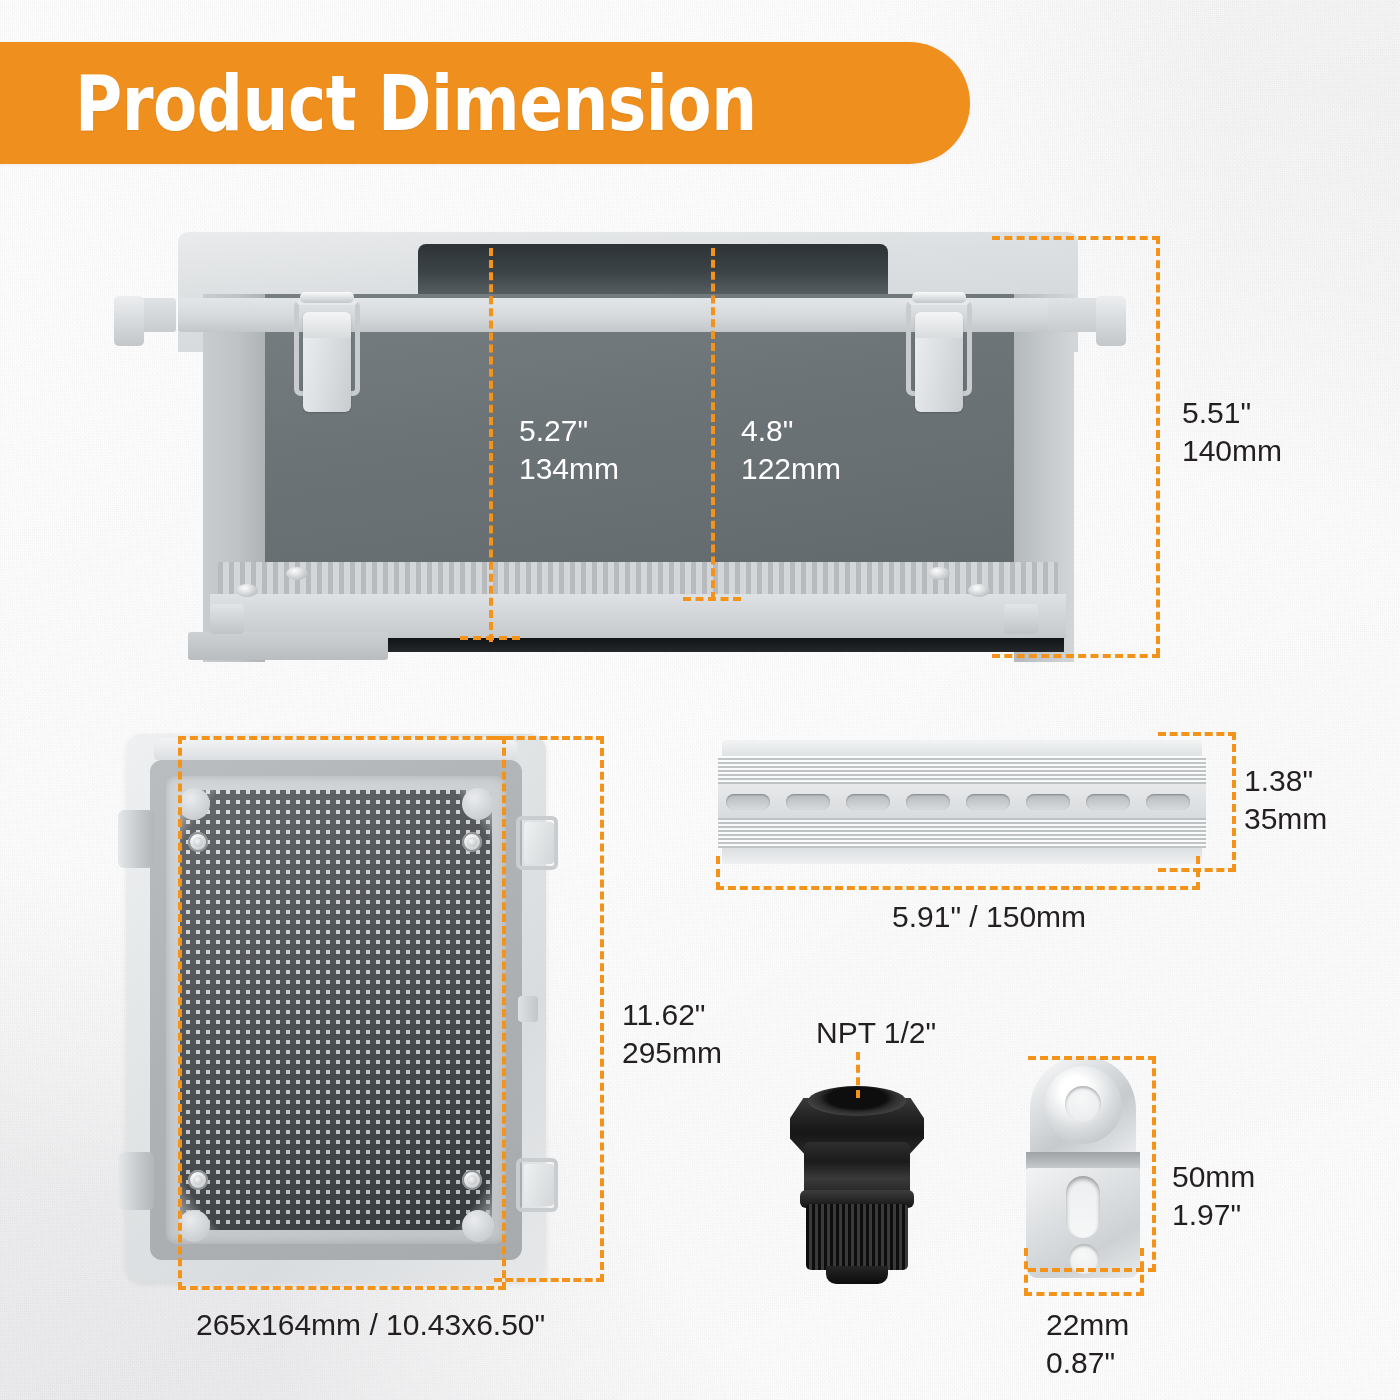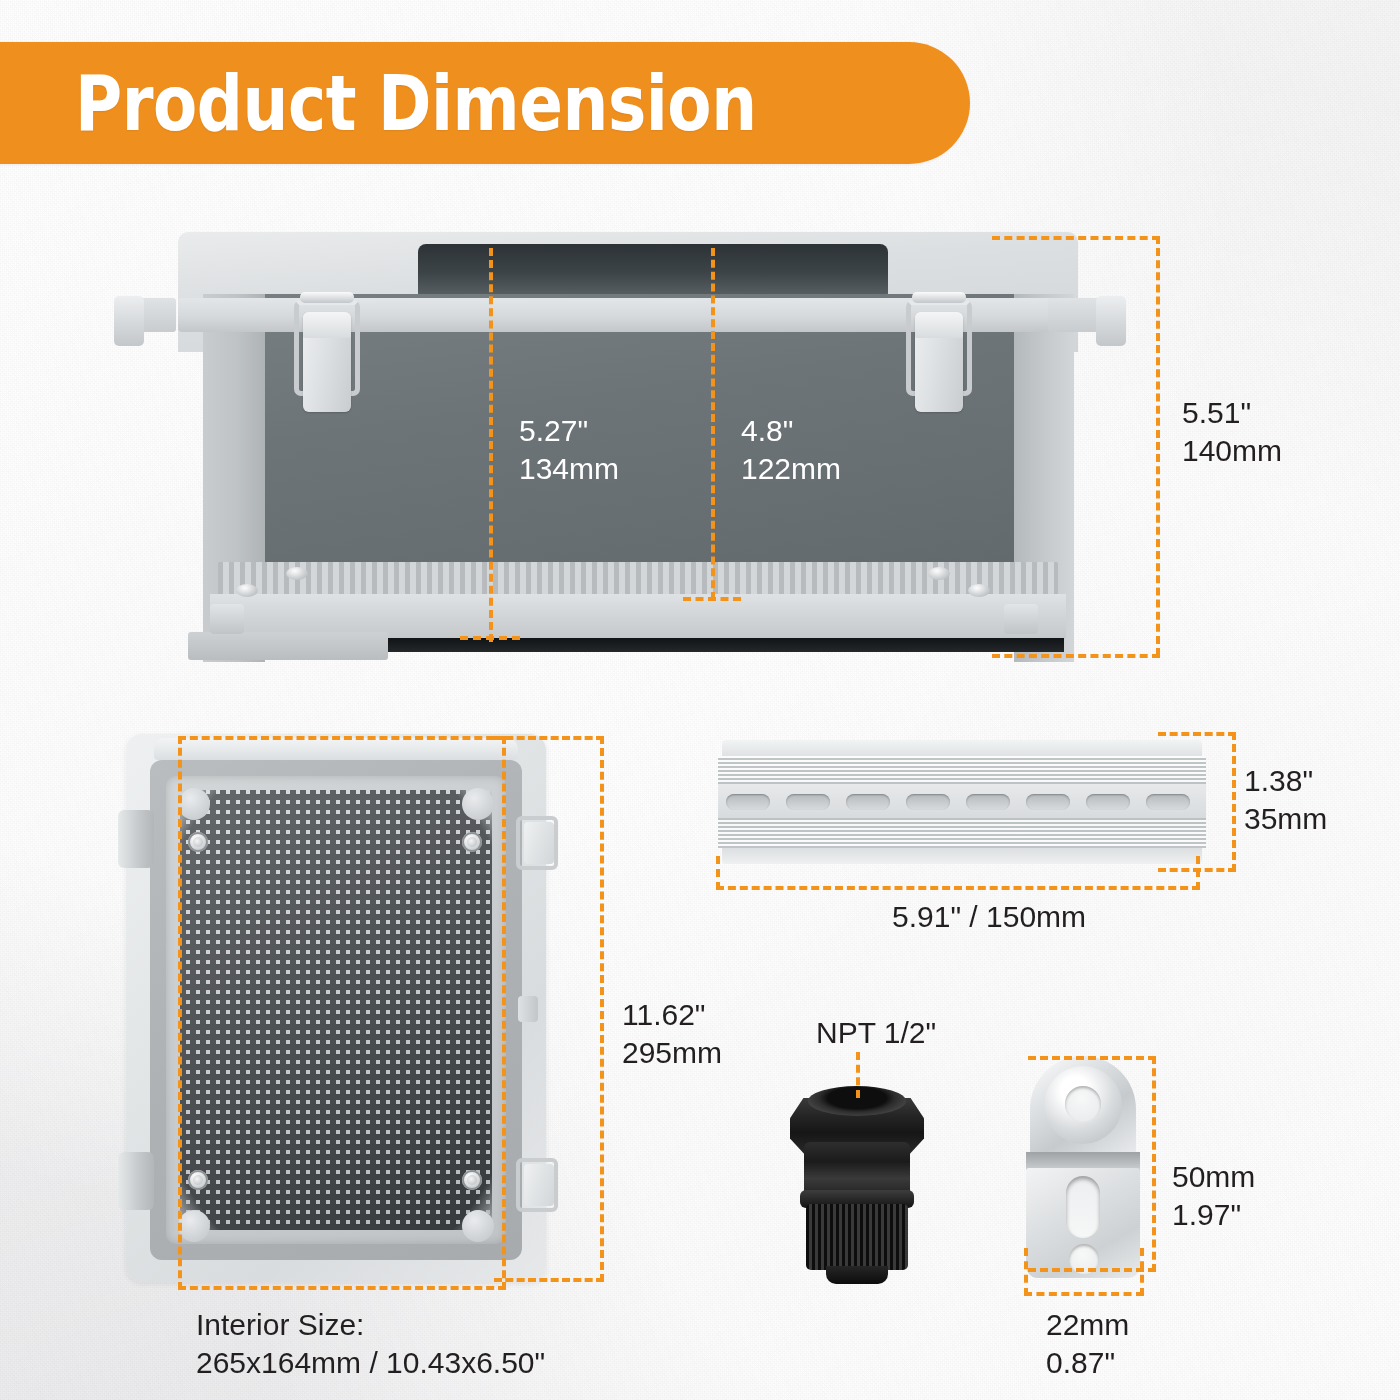--- a/index.html
+++ b/index.html
@@ -305,21 +305,21 @@
   </div>
   <div class="f-sidenub"></div>
 </div>
 
 <div class="dashbox" style="left:178px;top:736px;width:320px;height:546px;"></div>
 <div class="dashh" style="left:494px;top:736px;width:110px;"></div>
 <div class="dashh" style="left:494px;top:1278px;width:110px;"></div>
 <div class="dashv" style="left:600px;top:736px;height:546px;"></div>
 
 <div class="dim" style="left:622px;top:996px;"><span style="display:block">11.62"</span><span style="display:block">295mm</span></div>
-<div class="dim" style="left:196px;top:1306px;"><span style="display:block">Interior Size:</span><span style="display:block">265x164mm / 10.43x6.50"</span></div>
+<div class="dim" style="left:196px;top:1306px;"><span style="display:block">265x164mm / 10.43x6.50"</span></div>
 
 <div id="rail">
   <div class="r-top"></div>
   <div class="r-mid"></div>
   <div class="r-face"></div>
   <div class="r-bot"></div>
   <div class="r-slot" style="left:8px;"></div>
   <div class="r-slot" style="left:68px;"></div>
   <div class="r-slot" style="left:128px;"></div>
   <div class="r-slot" style="left:188px;"></div>

